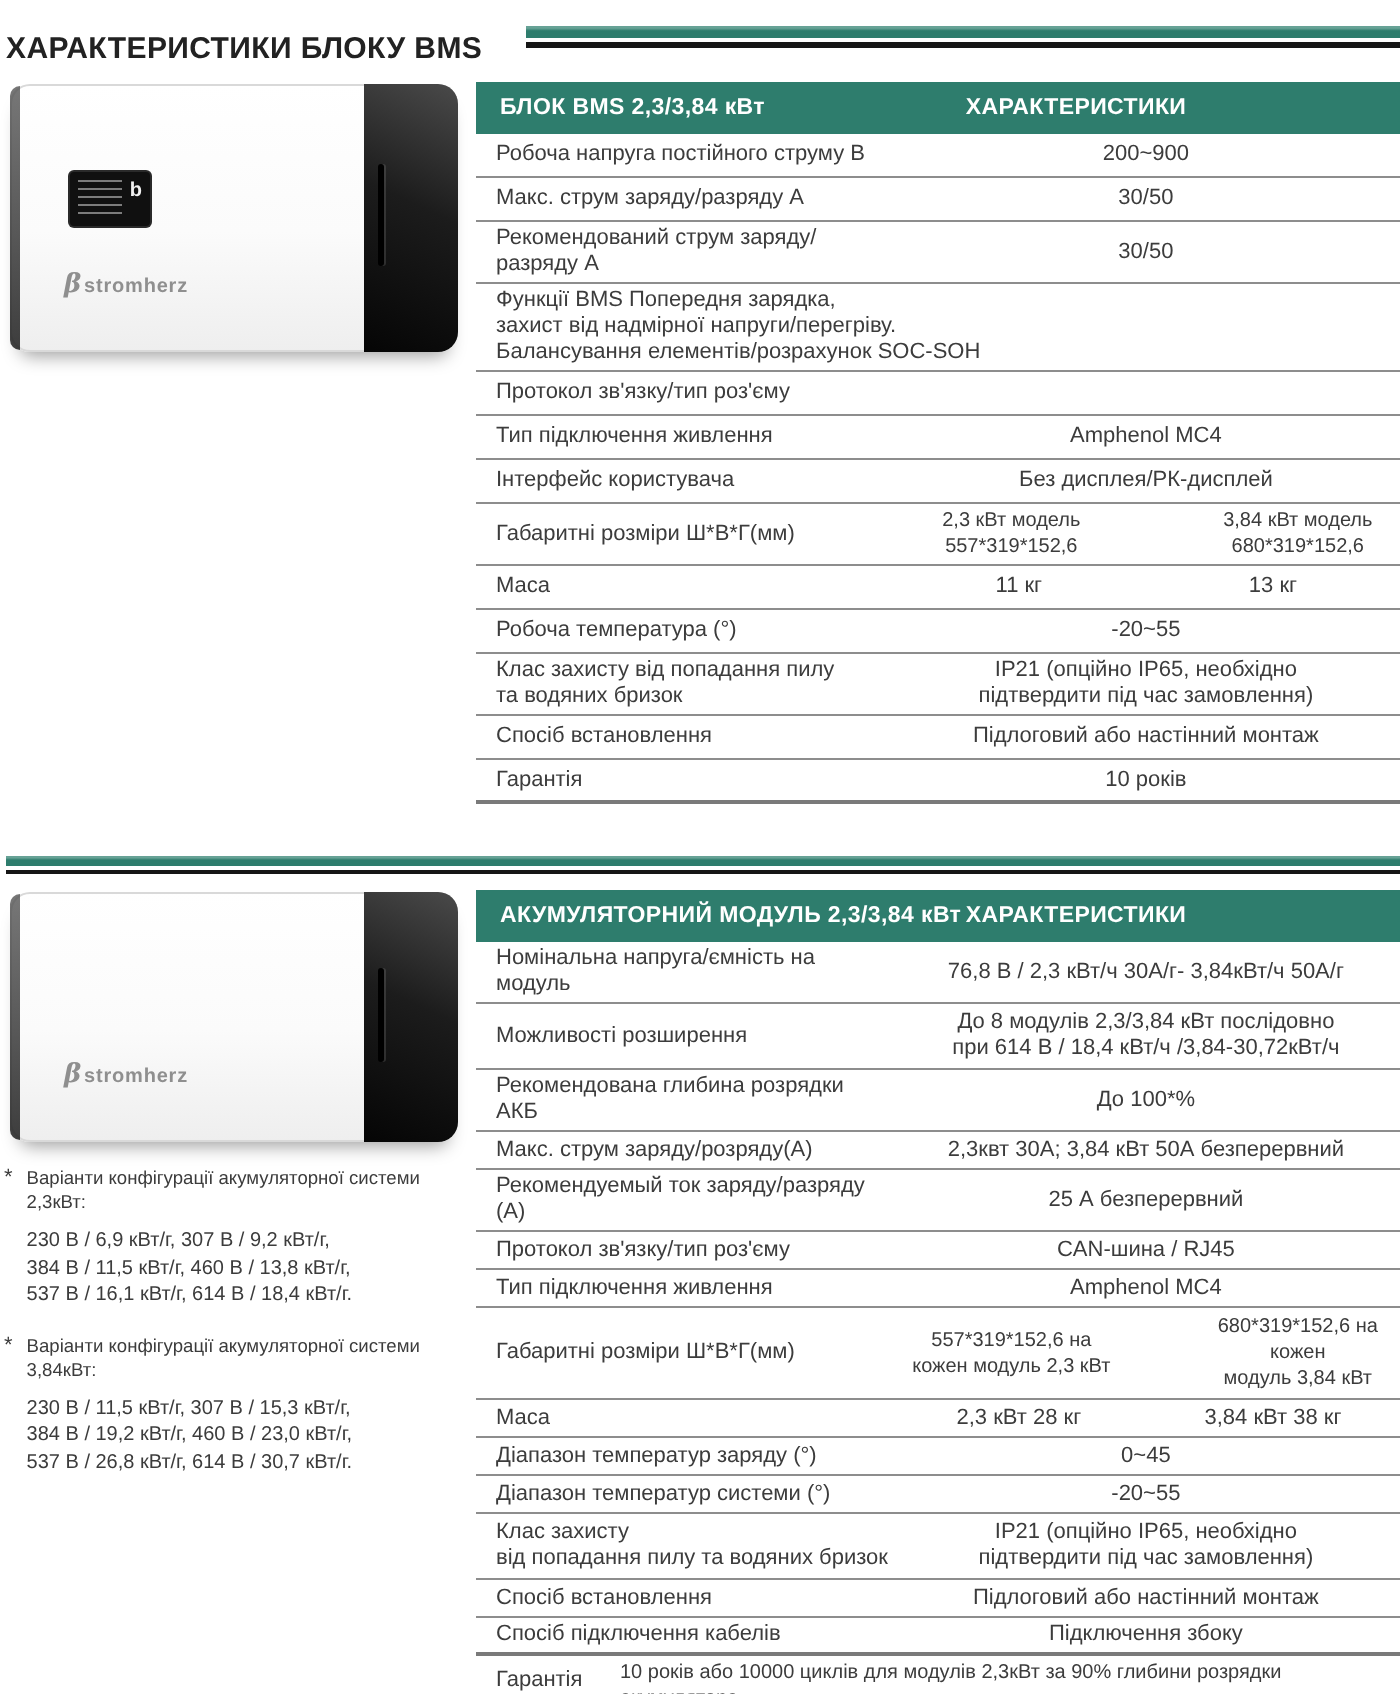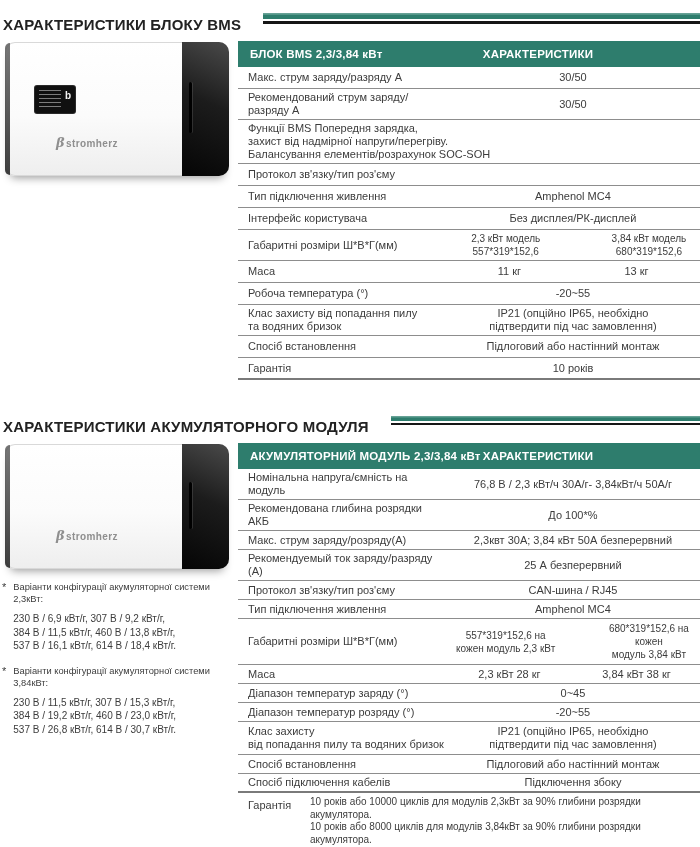--- a/index.html
+++ b/index.html
@@ -57,21 +57,21 @@
   .bms-display .disp-lines{
     position:absolute;left:4px;top:4px;width:22px;height:18px;
     background:repeating-linear-gradient(180deg,#8f8f8f 0 1px,transparent 1px 4px);
     opacity:.85;
   }
   .bms-display .disp-glyph{
     position:absolute;right:4px;top:5px;color:#f2f2f2;font-size:10px;font-weight:700;line-height:10px;
   }
   .logo{
     position:absolute;left:27px;bottom:26px;color:#8f8f8f;font-size:10px;
-    font-weight:600;letter-spacing:.4px;margin-left:24px;
+    font-weight:600;letter-spacing:.4px;
   }
   .logo .glyph{
     font-family:"DejaVu Serif",serif;font-style:italic;font-size:13px;margin-right:1px;
   }
 
   
   .footnote{display:flex;gap:7px;margin:12px 0 0 2px;}
   .fn-star{font-size:11px;color:#3c3c3c;line-height:12px;}
   .fn-intro{font-size:9.3px;color:#3c3c3c;line-height:12px;}
   .fn-values{font-size:10px;line-height:13.5px;white-space:pre-line;margin-top:7px;color:#3c3c3c;}
@@ -131,20 +131,24 @@
       </div>
 
       <div class="right-col">
         <div class="spec-table t1">
           <div class="thead">
             <span>БЛОК BMS 2,3/3,84 кВт</span>
             <span class="th-right">ХАРАКТЕРИСТИКИ</span>
           </div>
 
           <div class="row">
+            <div class="cl">Робоча напруга постійного струму В</div>
+            <div class="cv">200~900</div>
+          </div>
+          <div class="row">
             <div class="cl">Макс. струм заряду/разряду А</div>
             <div class="cv">30/50</div>
           </div>
           <div class="row">
             <div class="cl">Рекомендований струм заряду/разряду А</div>
             <div class="cv">30/50</div>
           </div>
           <div class="row">
             <div class="cl-full">Функції BMS Попередня зарядка,
 захист від надмірної напруги/перегріву.
@@ -189,21 +193,20 @@
             <div class="cl">Гарантія</div>
             <div class="cv">10 років</div>
           </div>
         </div>
       </div>
     </div>
   </section>
 
   <section class="sec2">
     <div class="sec-head">
-      <h2 class="sec-title">ХАРАКТЕРИСТИКИ АКУМУЛЯТОРНОГО МОДУЛЯ</h2>
       <div class="deco">
         <div class="d-teal"></div>
         <div class="d-gap"></div>
         <div class="d-black"></div>
       </div>
     </div>
 
     <div class="sec-body">
       <div class="left-col">
         <div class="device small">
@@ -238,20 +241,25 @@
         <div class="spec-table t2">
           <div class="thead">
             <span>АКУМУЛЯТОРНИЙ МОДУЛЬ 2,3/3,84 кВт</span>
             <span class="th-right">ХАРАКТЕРИСТИКИ</span>
           </div>
 
           <div class="row">
             <div class="cl">Номінальна напруга/ємність на модуль</div>
             <div class="cv">76,8 В / 2,3 кВт/ч 30А/г- 3,84кВт/ч 50А/г</div>
           </div>
+          <div class="row ml">
+            <div class="cl">Можливості розширення</div>
+            <div class="cv">До 8 модулів 2,3/3,84 кВт послідовно
+при 614 В / 18,4 кВт/ч /3,84-30,72кВт/ч</div>
+          </div>
           <div class="row">
             <div class="cl">Рекомендована глибина розрядки АКБ</div>
             <div class="cv">До 100*%</div>
           </div>
           <div class="row">
             <div class="cl">Макс. струм заряду/розряду(А)</div>
             <div class="cv">2,3квт 30А; 3,84 кВт 50А безперервний</div>
           </div>
           <div class="row">
             <div class="cl">Рекомендуемый ток заряду/разряду (А)</div>
@@ -275,21 +283,21 @@
           <div class="row">
             <div class="cl">Маса</div>
             <div class="cv-a">2,3 кВт 28 кг</div>
             <div class="cv-b">3,84 кВт 38 кг</div>
           </div>
           <div class="row">
             <div class="cl">Діапазон температур заряду (°)</div>
             <div class="cv">0~45</div>
           </div>
           <div class="row">
-            <div class="cl">Діапазон температур розряду (°)</div>
+            <div class="cl">Діапазон температур системи (°)</div>
             <div class="cv">-20~55</div>
           </div>
           <div class="row ml">
             <div class="cl">Клас захисту
 від попадання пилу та водяних бризок</div>
             <div class="cv">IP21 (опційно IP65, необхідно
 підтвердити під час замовлення)</div>
           </div>
           <div class="row">
             <div class="cl">Спосіб встановлення</div>

